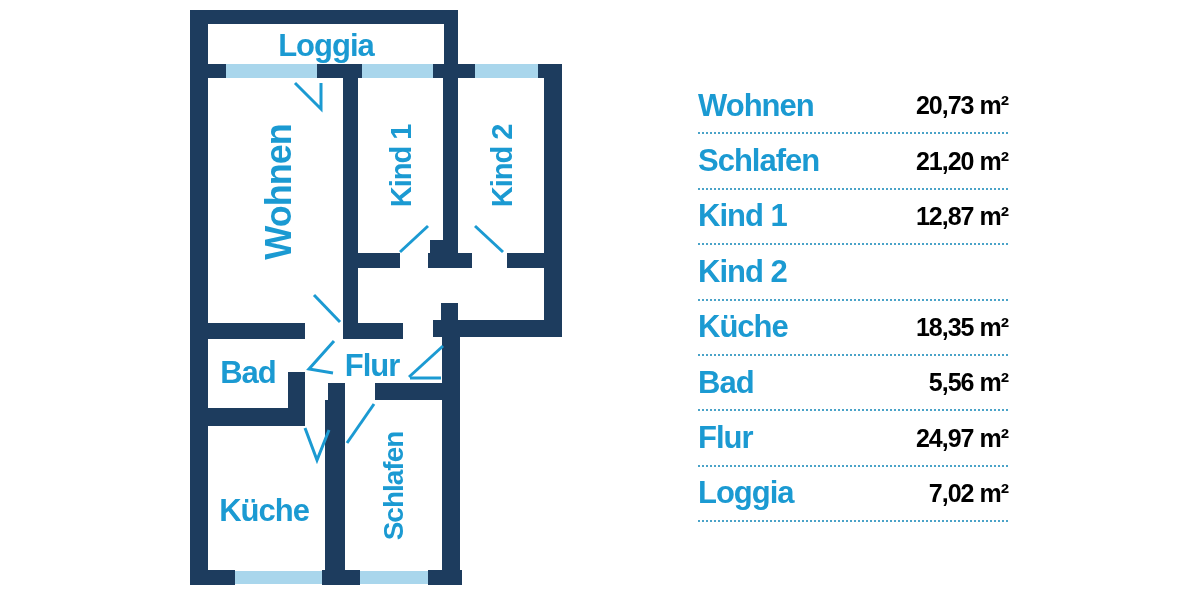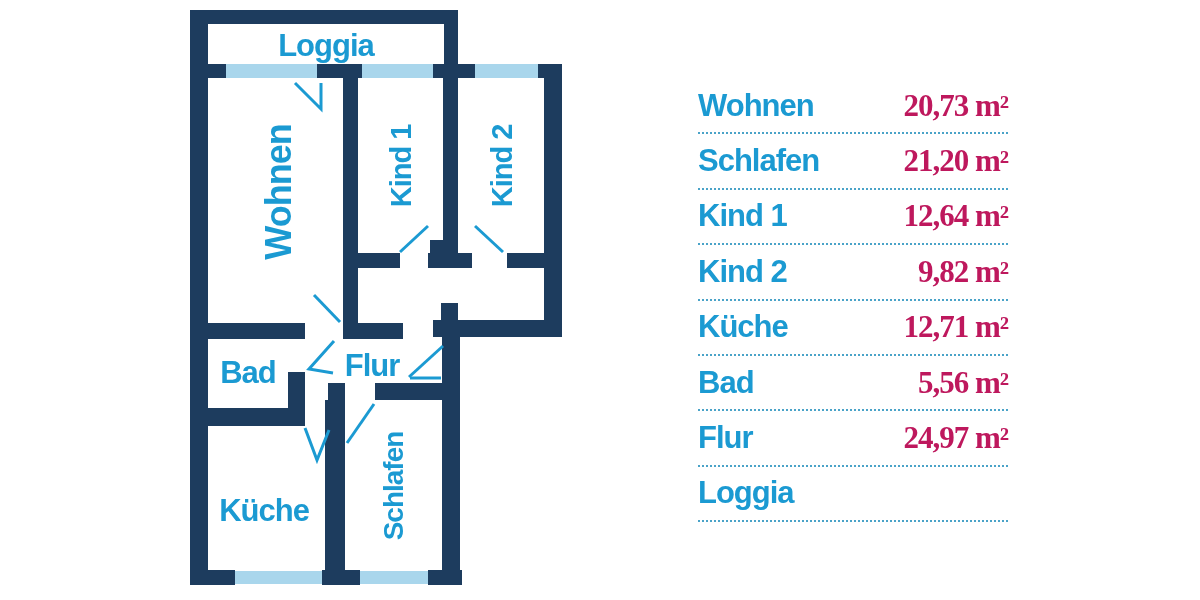--- a/index.html
+++ b/index.html
@@ -17,21 +17,21 @@
     position:absolute;left:698px;top:79px;width:310px;
   }
   .lrow{
     height:55.4px;display:flex;justify-content:space-between;align-items:center;
     border-bottom:2px dotted #4aa3c8;box-sizing:border-box;
   }
   .lname{
     color:#1b9ad2;font-size:31px;font-weight:bold;letter-spacing:-1px;white-space:nowrap;
   }
   .larea{
-    color:#be185d;font-size:31px;font-weight:bold;letter-spacing:-1px;white-space:nowrap;font-family:Liberation Serif, serif;
+    color:#000000;font-size:25px;font-weight:bold;letter-spacing:-1px;white-space:nowrap;
   }
 </style>
 </head>
 <body>
 
 <div class="stage">
 
   
   <svg width="1200" height="600" viewBox="0 0 1200 600">
 
@@ -101,36 +101,36 @@
     <div class="lrow">
       <span class="lname">Wohnen</span>
       <span class="larea">20,73 m²</span>
     </div>
     <div class="lrow">
       <span class="lname">Schlafen</span>
       <span class="larea">21,20 m²</span>
     </div>
     <div class="lrow">
       <span class="lname">Kind 1</span>
-      <span class="larea">12,64 m²</span>
+      <span class="larea">12,87 m²</span>
     </div>
     <div class="lrow">
       <span class="lname">Kind 2</span>
-      <span class="larea">9,82 m²</span>
     </div>
     <div class="lrow">
       <span class="lname">Küche</span>
-      <span class="larea">12,71 m²</span>
+      <span class="larea">18,35 m²</span>
     </div>
     <div class="lrow">
       <span class="lname">Bad</span>
       <span class="larea">5,56 m²</span>
     </div>
     <div class="lrow">
       <span class="lname">Flur</span>
       <span class="larea">24,97 m²</span>
     </div>
     <div class="lrow">
       <span class="lname">Loggia</span>
+      <span class="larea">7,02 m²</span>
     </div>
 
   </div>
 </div>
 
 </body></html>

